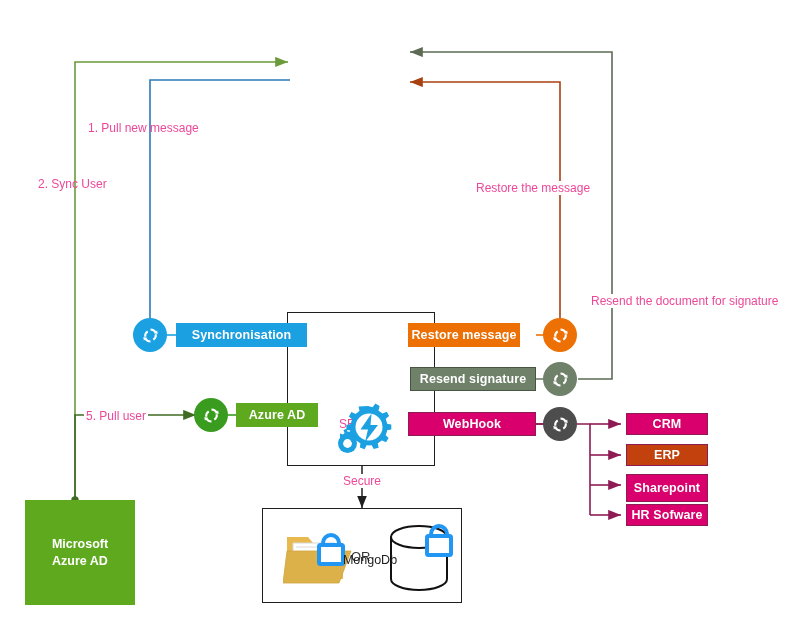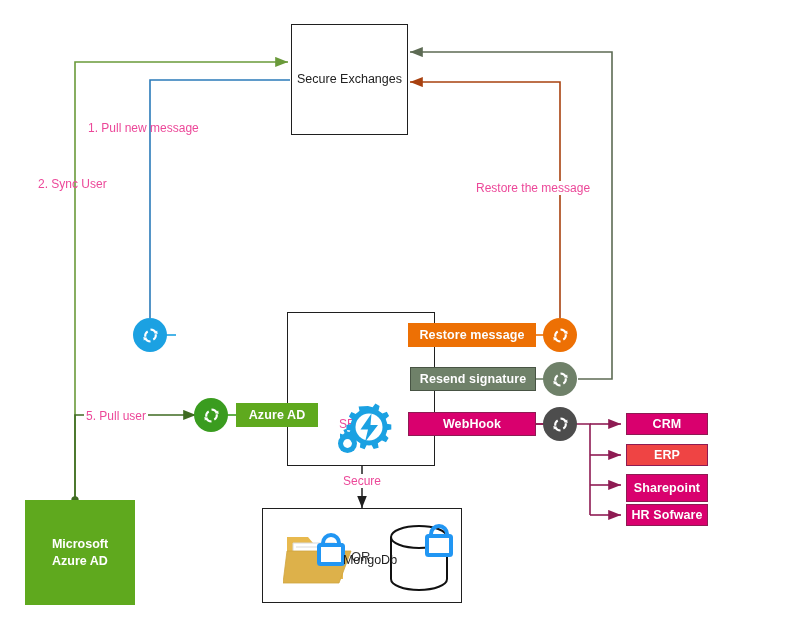--- a/index.html
+++ b/index.html
@@ -118,23 +118,20 @@
 
     <path d="M536,424 L544,424" fill="none" stroke="#8e1b53" stroke-width="1.6"></path>
     <path d="M536,424 L590,424 L590,515" fill="none" stroke="#8e1b53" stroke-width="1.6"></path>
 
     <path d="M590,424 L621,424" fill="none" stroke="#8e1b53" stroke-width="1.6" marker-end="url(#ah-magenta)"></path>
     <path d="M590,455 L621,455" fill="none" stroke="#8e1b53" stroke-width="1.6" marker-end="url(#ah-magenta)"></path>
     <path d="M590,485 L621,485" fill="none" stroke="#8e1b53" stroke-width="1.6" marker-end="url(#ah-magenta)"></path>
     <path d="M590,515 L621,515" fill="none" stroke="#8e1b53" stroke-width="1.6" marker-end="url(#ah-magenta)"></path>
   </svg>
 
-  <div class="node plainbox" style="left:291px;top:24px;width:117px;height:111px;">
-    <div class="cap" style="top:47px;">Secure Exchanges</div>
-  </div>
 
   <div class="node plainbox" style="left:287px;top:312px;width:148px;height:154px;"></div>
 
   <div class="label" style="left:339px;top:379px;margin-top:38px;">SESAR</div>
 
   <div class="icon-wrap" style="left:327px;top:400px;width:66px;height:58px;">
     <svg viewBox="0 0 66 58" width="66" height="58" xmlns="http://www.w3.org/2000/svg">
       <g fill="#1ba1e2">
 
         <path d="M13,38 l3,-1.2 1.6,1.6 -1.2,3 3,1.2 1.2,-3 2.2,0 1.2,3 3,-1.2 -1.2,-3 1.6,-1.6 3,1.2 0,-2.2 -3,-1.2 -1.6,-1.6 1.2,-3 -3,-1.2 -1.2,3 -2.2,0 -1.2,-3 -3,1.2 1.2,3 -1.6,1.6 -3,-1.2 z"></path>
@@ -142,41 +139,44 @@
         <circle cx="20.5" cy="43.5" r="4.4" fill="#fff"></circle>
 
         <path d="M41,6 l4.6,1.3 2.8,-3.8 4.2,2.6 -1.1,4.6 4,2.9 4.3,-1.9 2.3,4.4 -3.6,3 1.1,4.6 4.7,0.7 0,5 -4.7,0.9 -1.4,4.5 3.4,3.2 -2.6,4.3 -4.4,-2 -3.8,2.8 0.8,4.7 -4.9,1.2 -2.3,-4.2 -4.7,0.1 -2.1,4.3 -4.7,-1.6 0.5,-4.7 -3.9,-2.6 -4.3,2.2 -2.8,-4.1 3.2,-3.4 -1.6,-4.4 -4.7,-0.5 0.2,-5 4.6,-1.1 1.3,-4.5 -3.5,-3.1 2.5,-4.3 4.4,1.8 3.7,-2.9 -0.9,-4.6 z"></path>
         <circle cx="42" cy="27" r="18.5"></circle>
       </g>
       <circle cx="42" cy="27" r="13.5" fill="#fff"></circle>
       <path d="M44.5,13.5 L33.5,29.5 L41,29.5 L38,42 L51,25 L43.5,25 z" fill="#1ba1e2"></path>
     </svg>
   </div>
 
+  <div class="node chip" style="left:176px;top:323px;width:131px;height:24px;background:#1ba1e2;">
+    <span>Synchronisation</span>
+  </div>
 
   <div class="node chip" style="left:236px;top:403px;width:82px;height:24px;background:#5fa91e;">
     <span>Azure AD</span>
   </div>
 
-  <div class="node chip" style="left:408px;top:323px;width:128px;height:24px;background:#ed7004;">
+  <div class="node chip" style="left:408px;top:323px;width:112px;height:24px;background:#ed7004;">
     <span>Restore message</span>
   </div>
 
   <div class="node chip outlined" style="left:408px;top:412px;width:128px;height:24px;background:#d9006e;border-color:#8e1b53;">
     <span>WebHook</span>
   </div>
 
   <div class="node chip outlined" style="left:410px;top:367px;width:126px;height:24px;background:#6f8169;">
     <span>Resend signature</span>
   </div>
 
   <div class="node chip outlined" style="left:626px;top:413px;width:82px;height:22px;background:#d9006e;border-color:#8e1b53;">
     <span>CRM</span>
   </div>
-  <div class="node chip outlined" style="left:626px;top:444px;width:82px;height:22px;background:#ef4444;border-color:#8e1b53;">
+  <div class="node chip outlined" style="left:626px;top:444px;width:82px;height:22px;background:#c2410c;border-color:#8e1b53;">
     <span>ERP</span>
   </div>
   <div class="node chip outlined" style="left:626px;top:474px;width:82px;height:28px;background:#d9006e;border-color:#8e1b53;">
     <span>Sharepoint</span>
   </div>
   <div class="node chip outlined" style="left:626px;top:504px;width:82px;height:22px;background:#d9006e;border-color:#8e1b53;">
     <span>HR Sofware</span>
   </div>
 
   <div class="node bigblock" style="left:25px;top:500px;width:110px;height:105px;background:#5fa91e;">
@@ -279,15 +279,16 @@
       <path d="M19.2,10.6 a7.4,7.4 0 0 1 -3.4,7.2 l-1.2,-2 a5.2,5.2 0 0 0 2.3,-5.1 z"></path>
       <path d="M4.8,13.4 a7.4,7.4 0 0 1 3.4,-7.2 l1.2,2 a5.2,5.2 0 0 0 -2.3,5.1 z"></path>
     </g>
       </svg>
   </div>
 
   <div class="label" style="left:88px;top:121px;">1. Pull new message</div>
   <div class="label" style="left:38px;top:177px;">2. Sync User</div>
   <div class="label" style="left:84px;top:409px;background:#fff;padding:0 2px;">5. Pull user</div>
   <div class="label" style="left:473px;top:181px;background:#fff;padding:0 3px;">Restore the message</div>
+  <div class="label" style="left:588px;top:294px;background:#fff;padding:0 3px;">Resend the document for signature</div>
   <div class="label" style="left:340px;top:474px;background:#fff;padding:0 3px;">Secure</div>
 
 </div>
 
 </body></html>

